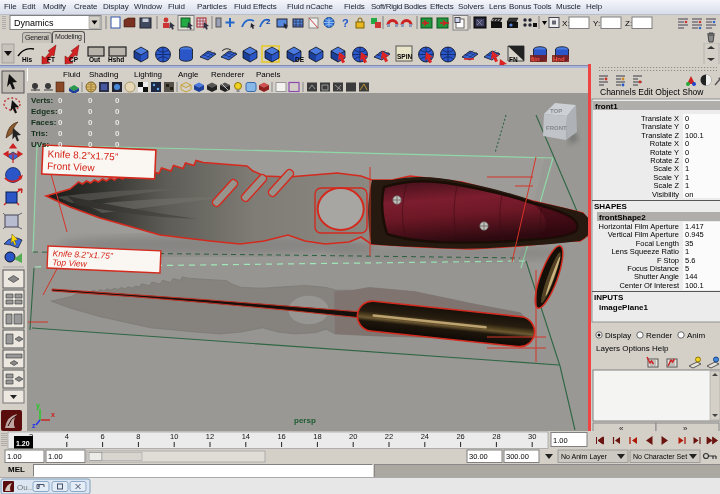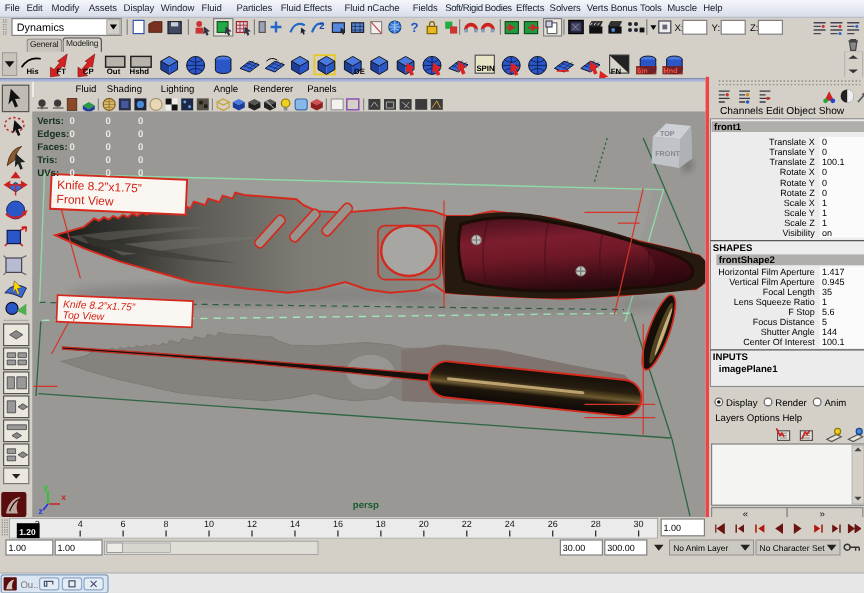--- a/index.html
+++ b/index.html
@@ -37,32 +37,32 @@
 #cmdline{left:0;top:464px;width:720px;height:13px;background:#d4d0c8;}
 #bottombar{left:0;top:477px;width:720px;height:17px;background:#e6e6e6;border-top:1px solid #aaa;}
 </style>
 </head>
 <body>
 <div id="root">
   <div id="menubar" class="abs">
     <span style="left:4px">File</span>
       <span style="left:22px">Edit</span>
       <span style="left:43px">Modify</span>
-      <span style="left:74px">Assets</span>
+      <span style="left:74px">Create</span>
       <span style="left:103px">Display</span>
       <span style="left:134px">Window</span>
       <span style="left:168px">Fluid</span>
       <span style="left:197px">Particles</span>
       <span style="left:234px">Fluid&nbsp;Effects</span>
       <span style="left:287px">Fluid&nbsp;nCache</span>
       <span style="left:344px">Fields</span>
       <span style="left:371px;letter-spacing:-0.35px">Soft/Rigid&nbsp;Bodies</span>
       <span style="left:430px;">Effects</span>
       <span style="left:458px">Solvers</span>
-      <span style="left:489px">Verts</span>
+      <span style="left:489px">Lens</span>
       <span style="left:509px">Bonus&nbsp;Tools</span>
       <span style="left:556px">Muscle</span>
       <span style="left:586px">Help</span>
   </div>
   <div id="statusline" class="abs">
     <svg width="720" height="17" style="position:absolute;left:0;top:0">
       <g>
         <rect x="2" y="2" width="3" height="13" fill="#d4d0c8"></rect>
         <line x1="3" y1="2" x2="3" y2="15" stroke="#888" stroke-dasharray="1 1"></line>
         <line x1="5" y1="2" x2="5" y2="15" stroke="#888" stroke-dasharray="1 1"></line>
@@ -880,20 +880,25 @@
         <path d="M617 5 h8 l-4 5 z" fill="#222"></path>
       <rect x="630" y="1" width="70" height="12.5" fill="#ccc9c2" stroke="#888" stroke-width="0.7"></rect>
       <text x="633" y="10" font-size="7">No Character Set</text>
         <path d="M689 5 h8 l-4 5 z" fill="#222"></path>
       <g transform="translate(703,3)">
           <circle cx="3" cy="4" r="2.5" fill="none" stroke="#333" stroke-width="1.2"></circle>
           <path d="M5 4 h8 M10 4 v3 M13 4 v3" stroke="#333" stroke-width="1.2"></path>
         </g>
     </svg>
   </div>
+  <div id="cmdline" class="abs">
+    <div class="abs" style="left:8px;top:1px;font-size:8px;font-weight:bold;color:#000;">MEL</div>
+    <div class="abs sunken" style="left:33px;top:0px;width:338px;height:11px;"></div>
+    <div class="abs" style="left:374px;top:0px;width:345px;height:12px;background:#aba8a1;border:1px solid #888;border-right:none;"></div>
+  </div>
   <div id="bottombar" class="abs">
     <svg width="720" height="17" style="position:absolute;left:0;top:0">
       <rect width="720" height="17" fill="#e7e7e7"></rect>
       <rect x="1" y="1" width="89" height="15" rx="2" fill="#dce6f2" stroke="#7f9db9"></rect>
       <rect x="3" y="3" width="11" height="11" rx="1" fill="#5a0d0d"></rect>
       <path d="M5 13 q1.5 -7 7 -8 q-3 4 -1.5 8 z" fill="#d8c8c0"></path>
       <text x="17" y="12" font-size="8" fill="#777">Ou...</text>
       <g fill="#e4ecf6" stroke="#8aa8c8">
         <rect x="33" y="3.5" width="16" height="10" rx="2"></rect>
         <rect x="52" y="3.5" width="16" height="10" rx="2"></rect>

